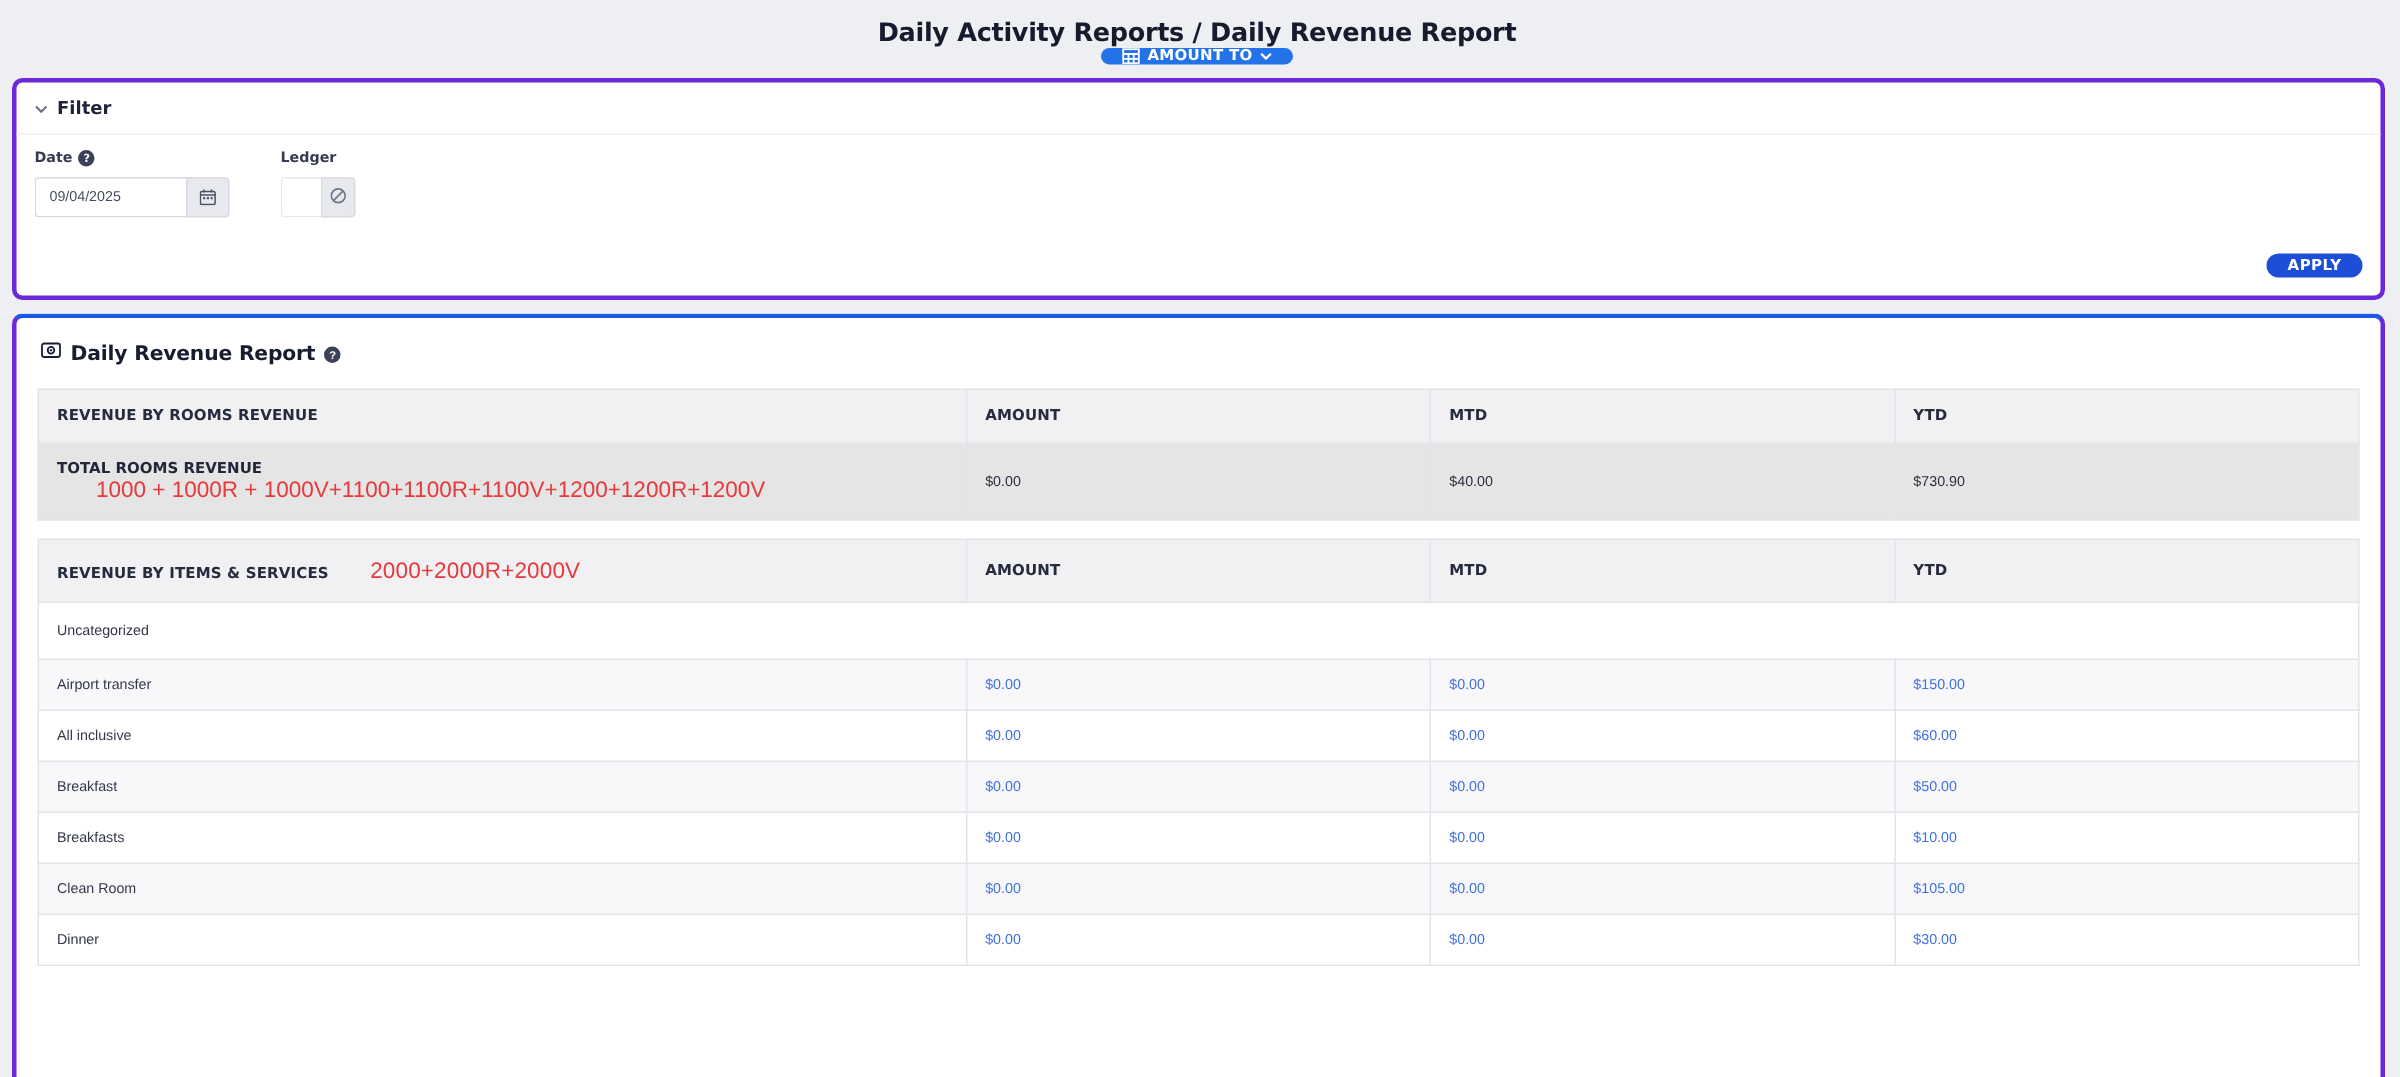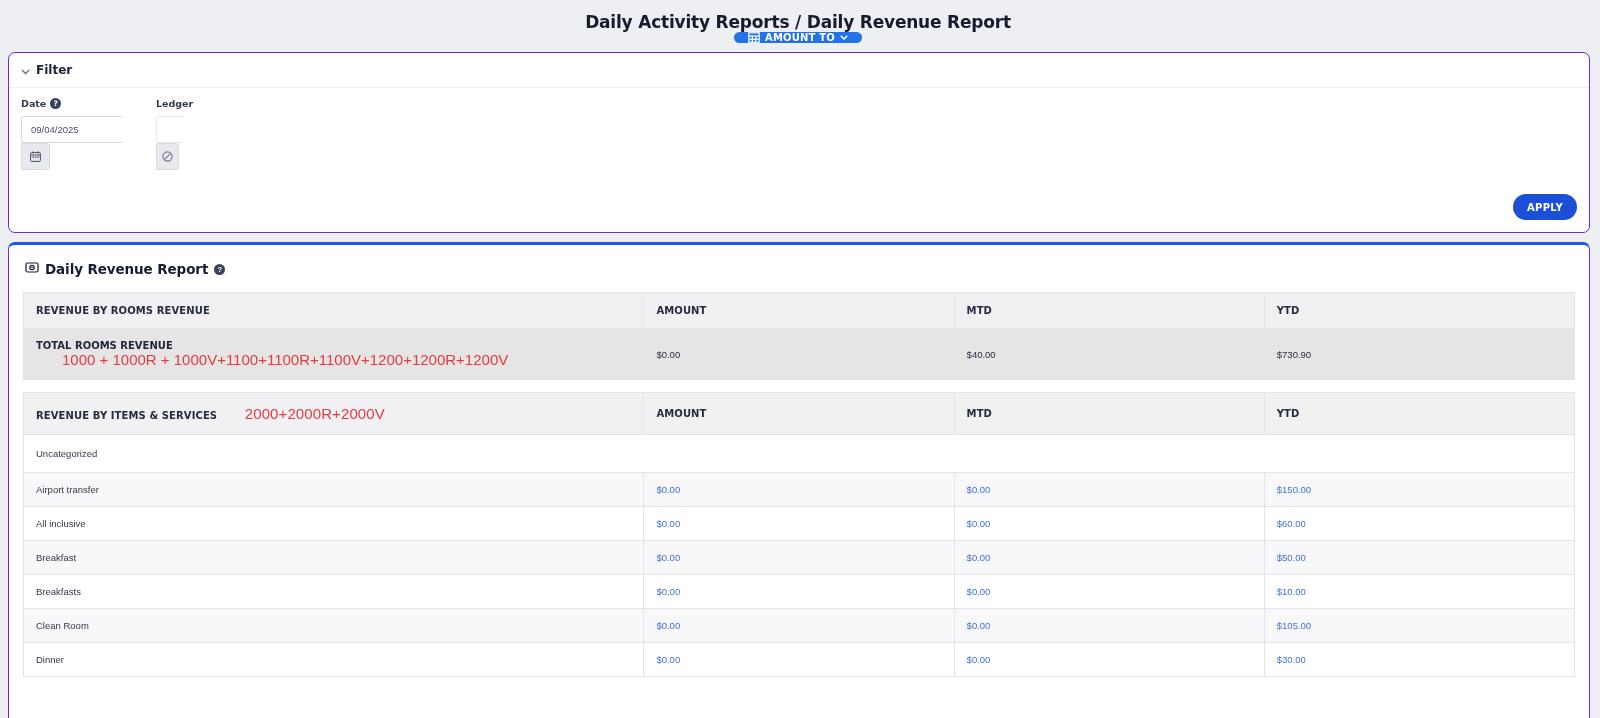--- a/index.html
+++ b/index.html
@@ -16,50 +16,50 @@
   .page-title { font-family: "DejaVu Sans", sans-serif; font-size: 17px; font-weight: 700; color: #161b2e; letter-spacing: -0.2px; }
   .btn-export {
     display: inline-flex; align-items: center; gap: 5px;
     background: #2472e8; color: #fff; border: none; cursor: pointer;
     border-radius: 15px; height: 29px; padding: 0 14px;
     font-family: "DejaVu Sans", sans-serif; font-size: 10px; font-weight: 700; letter-spacing: 0.2px;
   }
   .btn-export svg { display: block; }
 
   
-  .panel { background: #fff; border: 1px solid #6d28d9; border-radius: 7px; }
+  .panel { background: #fff; border: 3px solid #6d28d9; border-radius: 7px; }
   .filter-panel { margin-bottom: 9px; }
   .filter-head { display: flex; align-items: center; gap: 6px; padding: 8px 12px; border-bottom: 1px solid #efeff3; cursor: pointer; }
   .filter-title { font-family: "DejaVu Sans", sans-serif; font-size: 12px; font-weight: 700; color: #20243a; }
   .chev { color: #6b7087; }
   .filter-body { padding: 10px 12px 10px 12px; }
   .filter-fields { display: flex; gap: 34px; }
   .field-label { display: flex; align-items: center; gap: 4px; font-size: 9.5px; font-weight: 700; color: #363b52; margin-bottom: 7px; font-family: "DejaVu Sans", sans-serif; }
   .help-badge {
     width: 11px; height: 11px; border-radius: 50%; background: #3c415a; color: #fff;
     font-size: 7.5px; font-weight: 700; display: inline-flex; align-items: center; justify-content: center; cursor: pointer;
   }
-  .input-group { display: flex; flex-direction: column; }
+  .input-group { display: flex; }
   .date-input {
     width: 101px; height: 27px; border: 1px solid #d9dae1; border-right: none; border-radius: 3px 0 0 3px;
     padding: 0 9px; font-size: 9.5px; color: #4a4f63; font-family: "Liberation Sans", sans-serif; background: #fff;
   }
   .addon-btn {
     width: 29px; height: 27px; background: #e8e9ee; border: 1px solid #d9dae1; border-radius: 0 3px 3px 0;
     display: inline-flex; align-items: center; justify-content: center; cursor: pointer; color: #4a4f63;
   }
   .ledger-input {
     width: 27px; height: 27px; border: 1px solid #e8e9ee; border-right: none; border-radius: 3px 0 0 3px;
     padding: 0 6px; font-size: 9.5px; background: #fff;
   }
   .addon-btn.ledger-clear { width: 23px; color: #70758c; }
   .apply-row { display: flex; justify-content: flex-end; padding: 14px 12px 12px 12px; }
   .btn-apply {
     background: #1c4ed8; color: #fff; border: none; cursor: pointer;
-    border-radius: 13px; height: 26px; padding: 0 14px;
+    border-radius: 13px; height: 16px; padding: 0 14px;
     font-family: "DejaVu Sans", sans-serif; font-size: 10px; font-weight: 700; letter-spacing: 0.3px;
   }
 
   
   .report-panel {
     border-top: 3px solid #1b57e8; border-radius: 7px 7px 0 0;
     padding: 13px 14px 0 14px; height: 530px; overflow: hidden;
   }
   .report-head { display: flex; align-items: center; gap: 6px; margin: 2px 0 14px 2px; }
   .report-title { font-family: "DejaVu Sans", sans-serif; font-size: 13.5px; font-weight: 700; color: #171c30; letter-spacing: -0.1px; }

